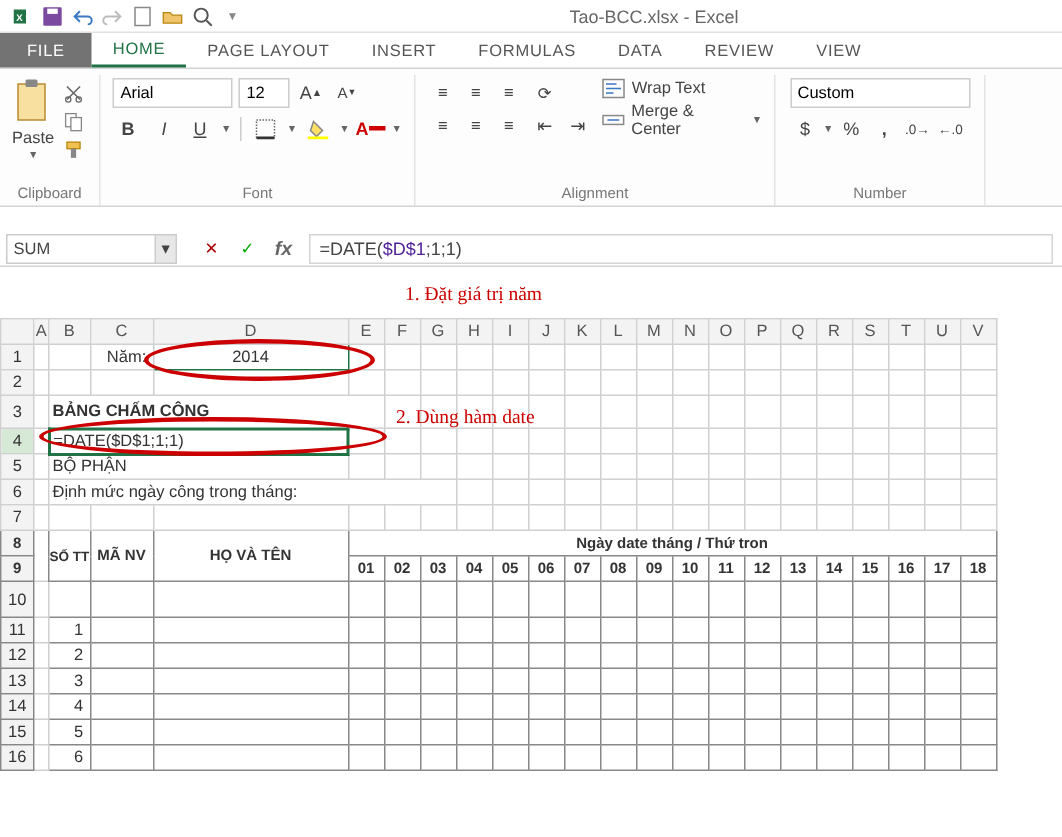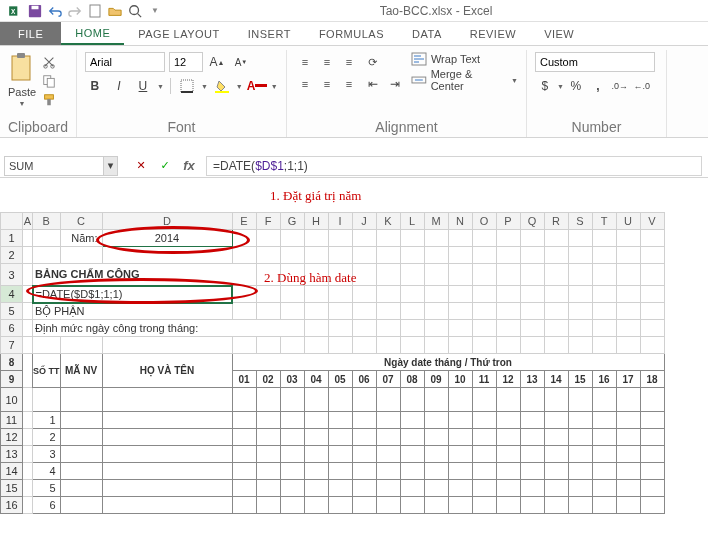--- a/index.html
+++ b/index.html
@@ -7,22 +7,22 @@
   .titlebar { height: 22px; background: #fff; display: flex; align-items: center; border-bottom: 1px solid #e0e0e0; }
   .qat { display: flex; align-items: center; gap: 2px; padding-left: 6px; }
   .qat-icon { width: 18px; height: 18px; display: flex; align-items: center; justify-content: center; cursor: pointer; }
   .excel-icon svg { width: 14px; height: 14px; }
   .title-text { flex: 1; text-align: center; font-size: 12px; color: #666; }
   .tabs { height: 24px; display: flex; align-items: stretch; border-bottom: 1px solid #d4d4d4; background: #fff; }
   .tab { padding: 0 14px; display: flex; align-items: center; font-size: 11px; text-transform: uppercase; color: #555; cursor: pointer; letter-spacing: 0.5px; }
   .tab.file { background: #737373; color: #fff; padding: 0 18px; }
   .tab.active { color: #217346; border-bottom: 2px solid #217346; }
   .ribbon { height: 92px; background: #fdfdfd; border-bottom: 1px solid #d4d4d4; display: flex; padding: 4px 0 0 0; position: relative; }
-  .group { border-right: 1px solid #e4e4e4; padding: 2px 8px 0 8px; display: flex; flex-direction: column; justify-content: space-between; position: relative; }
-  .group-label { font-size: 14px; color: #777; text-align: center; padding-bottom: 2px; }
+  .group { border-right: 1px solid #e4e4e4; padding: 2px 8px 0 8px; display: flex; flex-direction: column; justify-content: space-between; position: relative; align-items: center; }
+  .group-label { font-size: 10px; color: #777; text-align: center; padding-bottom: 2px; }
   .clipboard-group .paste { display: flex; flex-direction: column; align-items: center; gap: 2px; cursor: pointer; }
   .clipboard-top { display: flex; align-items: flex-start; gap: 4px; }
   .small-btns { display: flex; flex-direction: column; gap: 3px; padding-top: 2px; }
   .small-btn { width: 18px; height: 16px; cursor: pointer; display:flex; align-items:center; justify-content:center; }
   .font-group .row1 { display: flex; gap: 4px; align-items: center; }
   .font-select { border: 1px solid #ccc; height: 20px; font-size: 11px; padding: 0 4px; background: #fff; }
   .font-name { width: 80px; }
   .font-size { width: 34px; }
   .font-group .row2 { display: flex; gap: 4px; margin-top: 4px; align-items: center; }
   .btn-square { width: 20px; height: 20px; display: flex; align-items: center; justify-content: center; cursor: pointer; font-size: 12px; }

